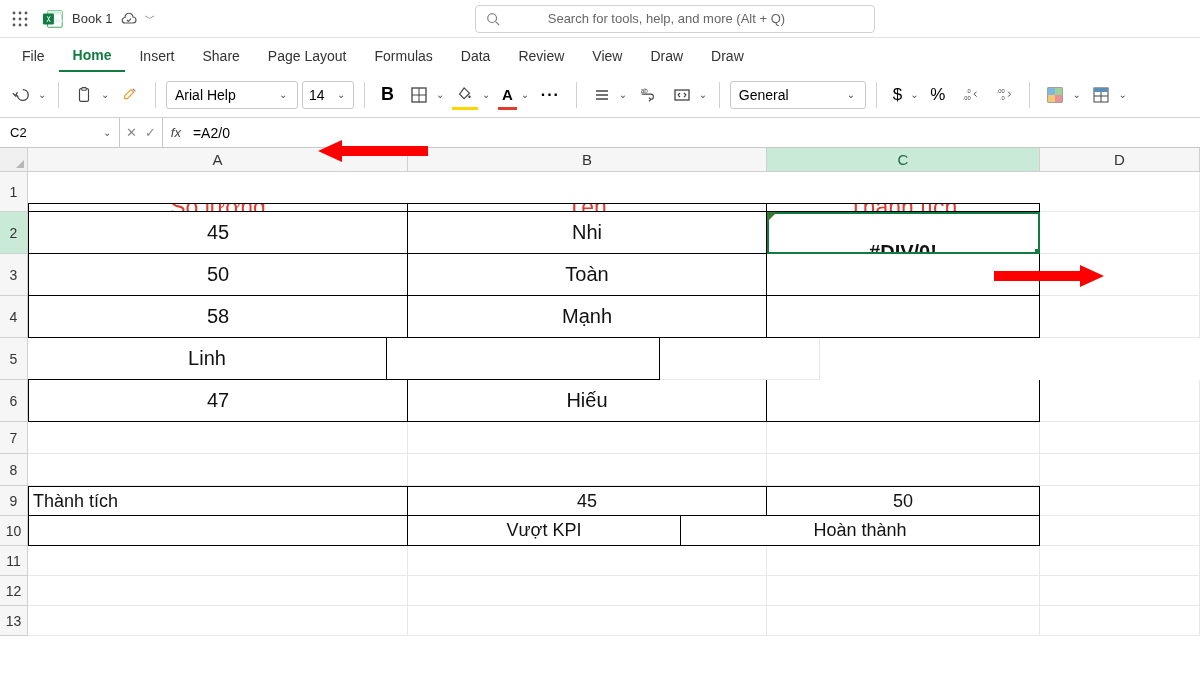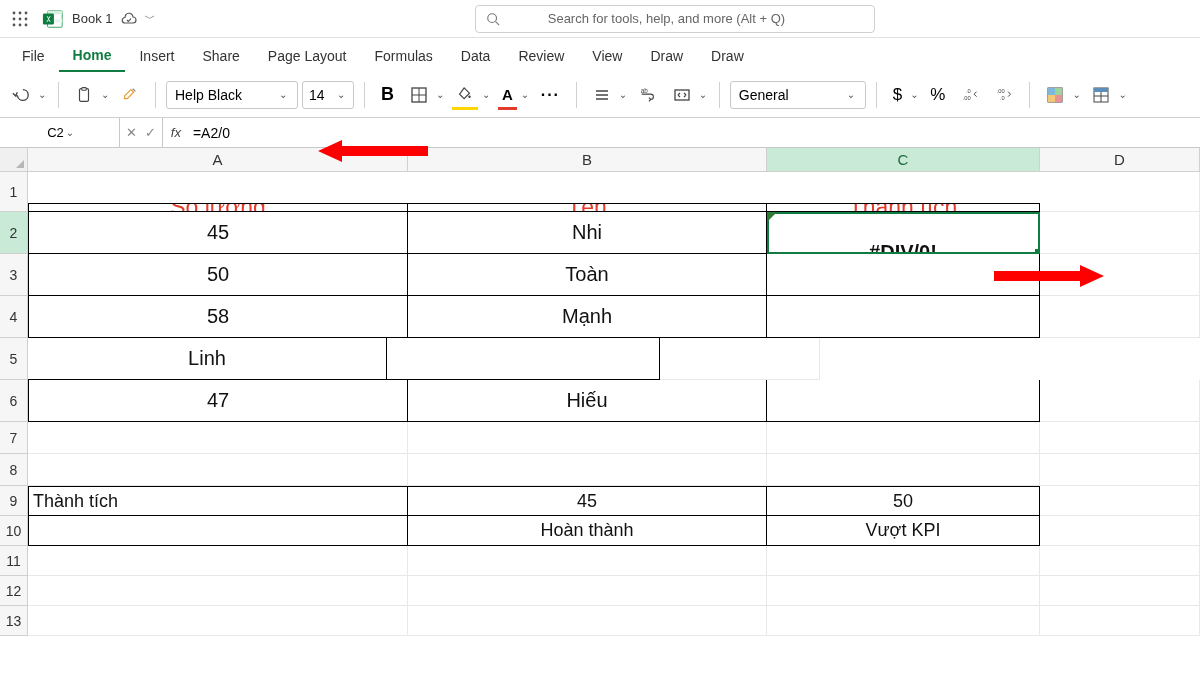--- a/index.html
+++ b/index.html
@@ -29,21 +29,21 @@
     .rib-split { display:flex; align-items:center; }
     .chev-s { width: 12px; text-align:center; font-size: 10px; color:#555; padding: 0 2px; }
     .sep { width: 1px; height: 26px; background:#d0d0d0; margin: 0 6px; }
     .font-name { display:flex; align-items:center; justify-content:space-between; width:132px; height:28px; border:1px solid #c8c8c8; border-radius:3px; padding: 0 8px; font-size:14px; }
     .font-size { display:flex; align-items:center; justify-content:space-between; width:52px; height:28px; border:1px solid #c8c8c8; border-radius:3px; padding: 0 6px; font-size:14px; }
     .bold-b { font-weight: 800; font-size: 18px; }
     .num-format { display:flex; align-items:center; justify-content:space-between; width:136px; height:28px; border:1px solid #c8c8c8; border-radius:3px; padding: 0 8px; font-size:14px; }
 
     
     .formula-bar { display:flex; align-items:center; height: 30px; border-bottom: 1px solid #c8c8c8; font-size: 13px; }
-    .name-box { width: 120px; height: 30px; display:flex; align-items:center; justify-content:center; padding: 0 6px 0 10px; border-right:1px solid #c8c8c8; }
+    .name-box { width: 120px; height: 30px; display:flex; align-items:center; justify-content:space-between; padding: 0 6px 0 10px; border-right:1px solid #c8c8c8; }
     .fb-controls { display:flex; align-items:center; padding: 0 6px; color:#888; gap: 8px; border-right:1px solid #c8c8c8; height:100%; }
     .fx-label { font-style: italic; color:#444; padding: 0 8px; }
     .formula-in { padding-left: 4px; font-family: Liberation Sans, sans-serif; color:#000; font-size:14px; }
 
     
     .arrow { position:absolute; z-index:10; }
     .arrow.left1 { top: 138px; left: 318px; }
     .arrow.right1 { top: 263px; left: 994px; }
 
     
@@ -172,21 +172,21 @@
     <span class="chev-s">⌄</span>
   </div>
   <div class="rib-btn">
     <svg class="icon-svg" viewBox="0 0 20 20">
         <path d="M4 11l7-7 3 3-7 7H4z" fill="none" stroke="#e6a03a" stroke-width="1.4"></path>
         <path d="M13 3l3 3" stroke="#888" stroke-width="1.4"></path>
       </svg>
   </div>
   <div class="sep"></div>
   <div class="font-name">
-    <span>Help Black</span>
+    <span>Arial Help</span>
     <span class="chev-s">⌄</span>
   </div>
   <div class="font-size">
     <span>14</span>
     <span class="chev-s">⌄</span>
   </div>
   <div class="sep"></div>
   <div class="rib-btn">
       <span class="bold-b">B</span>
     </div>
@@ -402,22 +402,22 @@
   <div class="row" style="height:30px;">
     <div class="row-h" style="height:30px;">9</div>
     <div class="cell col-A left thin-l thin-t thin-b thin-r" style="font-size:18px;">Thành tích</div>
     <div class="cell col-B thin-t thin-b thin-r" style="font-size:18px;">45</div>
     <div class="cell col-C thin-t thin-b thin-r" style="font-size:18px;">50</div>
     <div class="cell col-D"></div>
   </div>
   <div class="row" style="height:30px;">
     <div class="row-h" style="height:30px;">10</div>
     <div class="cell col-A thin-l thin-b thin-r" style="font-size:18px;"></div>
+    <div class="cell col-C thin-b thin-r" style="font-size:18px;">Vượt KPI</div>
     <div class="cell col-B thin-b thin-r" style="font-size:18px;">Hoàn thành</div>
-    <div class="cell col-C thin-b thin-r" style="font-size:18px;">Vượt KPI</div>
     <div class="cell col-D"></div>
   </div>
 
   <div class="row" style="height:30px;">
     <div class="row-h" style="height:30px;">11</div>
     <div class="cell col-A"></div>
     <div class="cell col-B"></div>
     <div class="cell col-C"></div>
     <div class="cell col-D"></div>
   </div>

